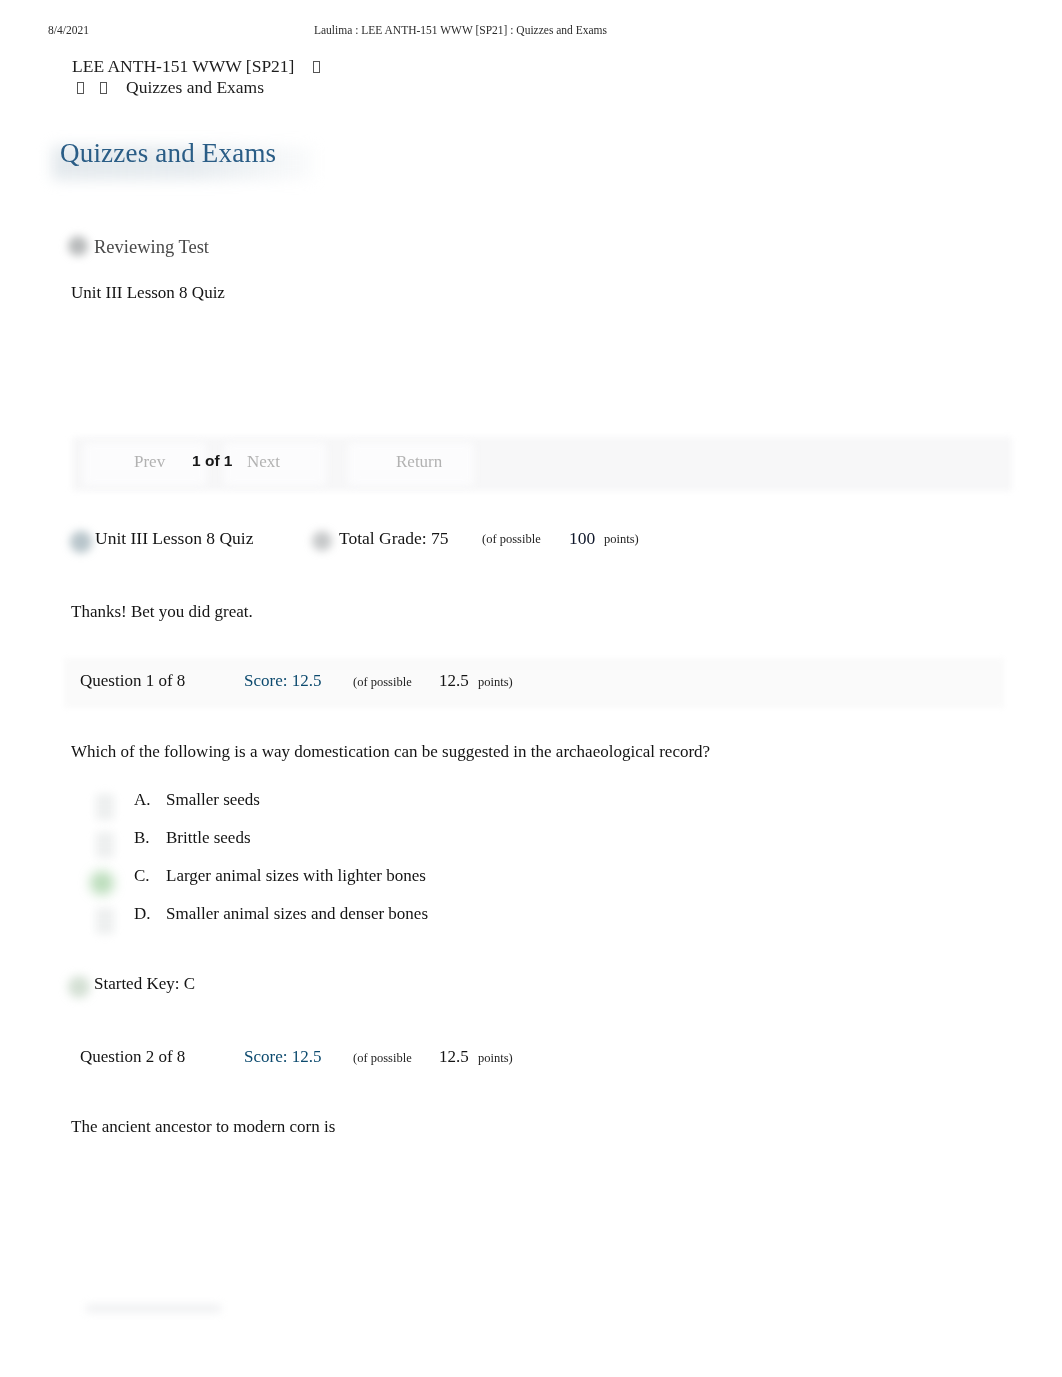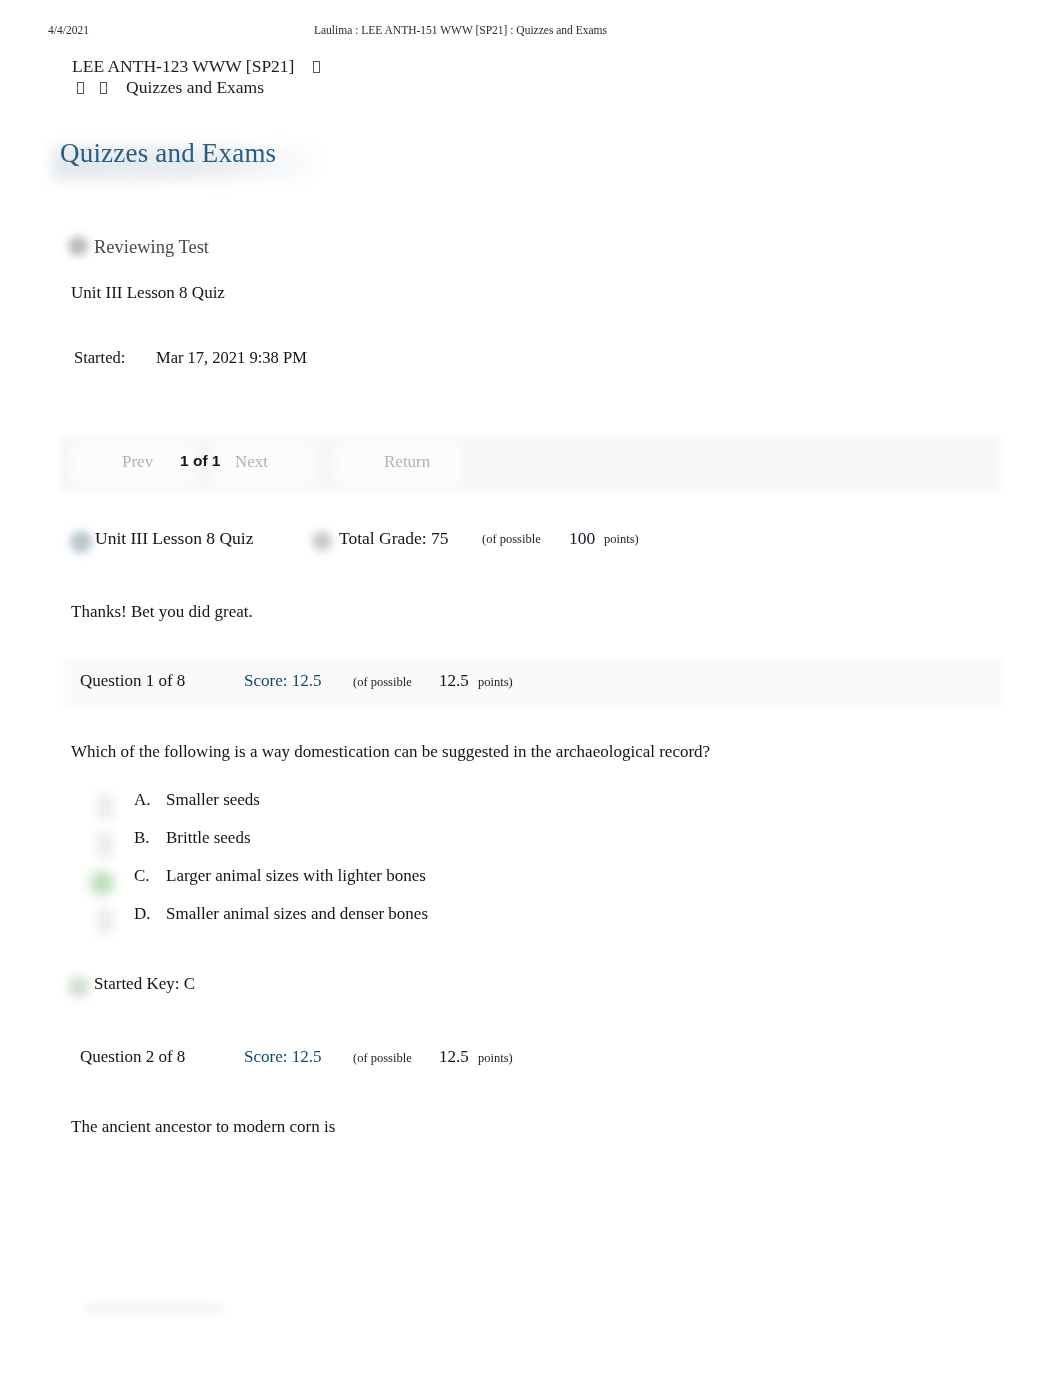--- a/index.html
+++ b/index.html
@@ -142,21 +142,21 @@
   }
   .times .t-row { white-space: nowrap; }
   .times .t-lbl { display: inline-block; }
   .times .t-lbl.started { width: 82px; }
   .times .t-lbl.finished { width: 82px; }
 
   
   .navbar {
     position: absolute;
     top: 437px;
-    left: 60px;
+    left: 72px;
     width: 940px;
     height: 54px;
   }
   .nav-band {
     position: absolute;
     left: 0; top: 0;
     width: 940px;
     height: 54px;
     background: #f7f7f8;
     filter: blur(3px);
@@ -418,49 +418,46 @@
     height: 7px;
     background: rgba(222,224,228,0.55);
     filter: blur(4px);
     border-radius: 2px;
   }
 </style>
 </head>
 <body>
 
 <div class="print-header">
-  <span class="ph-date">4/4/2021</span>
+  <span class="ph-date">8/4/2021</span>
   <span class="ph-title">Laulima : LEE ANTH-151 WWW [SP21] : Quizzes and Exams</span>
 </div>
 
 <div class="breadcrumb">
   <div class="bc-line1">
-    <span>LEE ANTH-123 WWW [SP21]</span><span class="bc-gap-lg"></span><span class="tofu"></span>
+    <span>LEE ANTH-151 WWW [SP21]</span><span class="bc-gap-lg"></span><span class="tofu"></span>
   </div>
   <div class="bc-line2">
     <span class="tofu"></span><span class="bc-gap-sm"></span><span class="tofu"></span><span class="bc-gap-lg"></span><span>Quizzes and Exams</span>
   </div>
 </div>
 
 <div class="page-title-wrap">
   <div class="title-smudge"></div>
   <div class="page-title">Quizzes and Exams</div>
 </div>
 
 <div class="reviewing-row">
   <span class="blob blob-review"></span>
   <span class="reviewing-label">Reviewing Test</span>
 </div>
 
 <div class="quiz-name">Unit III Lesson 8 Quiz</div>
 
 <div class="times">
-  <div class="t-row">
-    <span class="t-lbl started">Started:</span><span>Mar 17, 2021 9:38 PM</span>
-  </div>
 </div>
 
 <div class="navbar">
   <div class="nav-band"></div>
   <div class="nav-btn-ghost gh-prev"></div>
   <div class="nav-btn-ghost gh-next"></div>
   <div class="nav-btn-ghost gh-return"></div>
   <span class="nav-lbl nav-prev disabled">Prev</span>
   <span class="nav-lbl nav-pager">1 of 1</span>
   <span class="nav-lbl nav-next disabled">Next</span>

